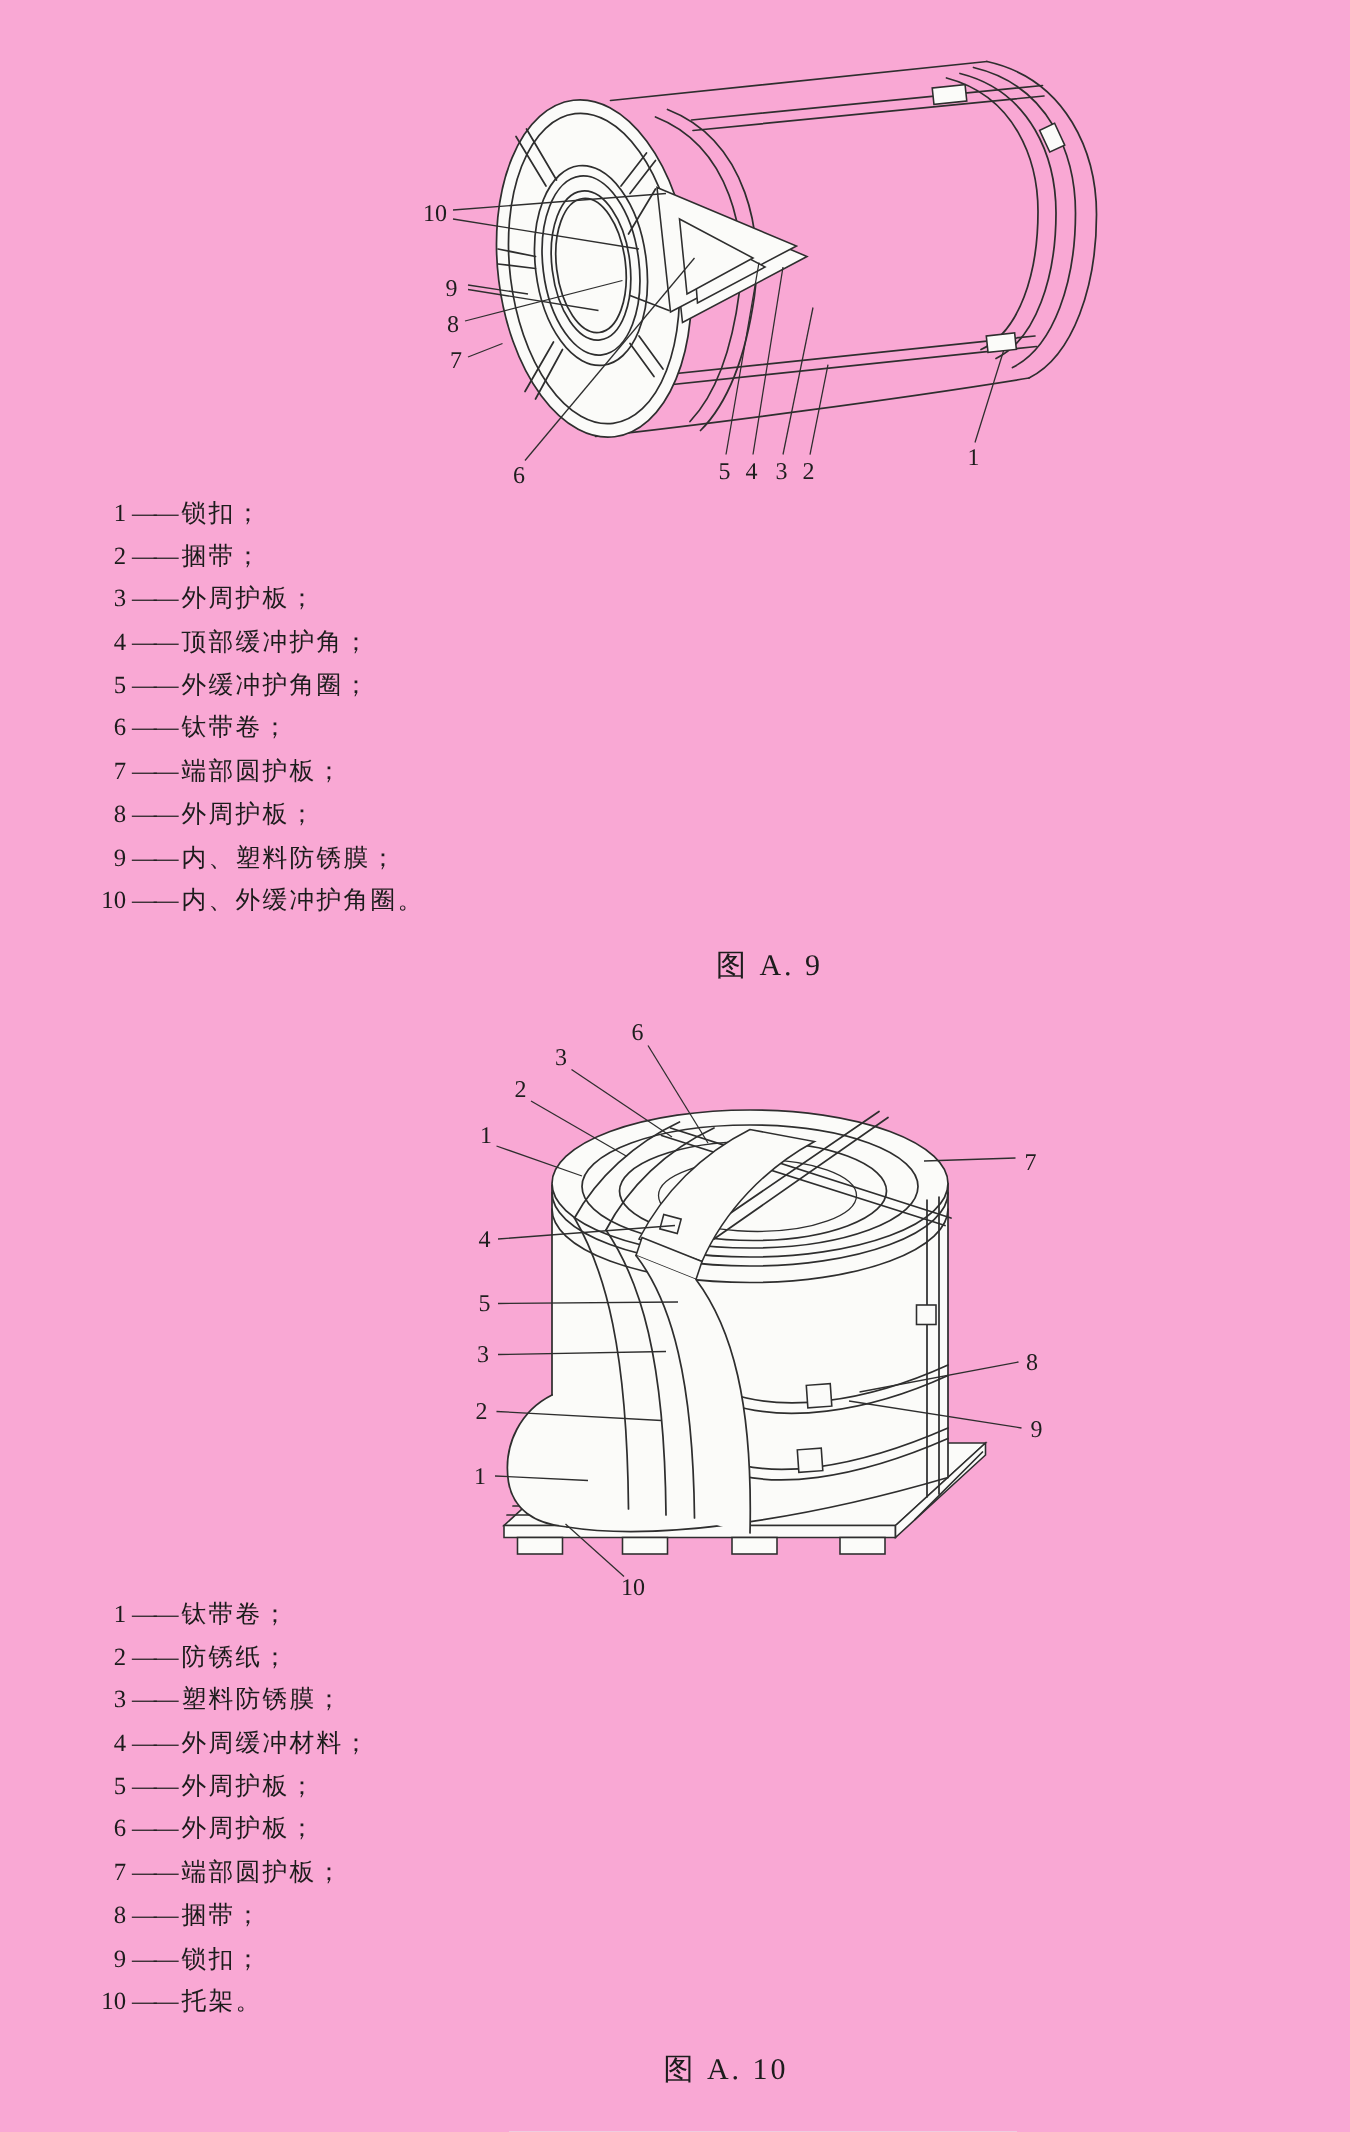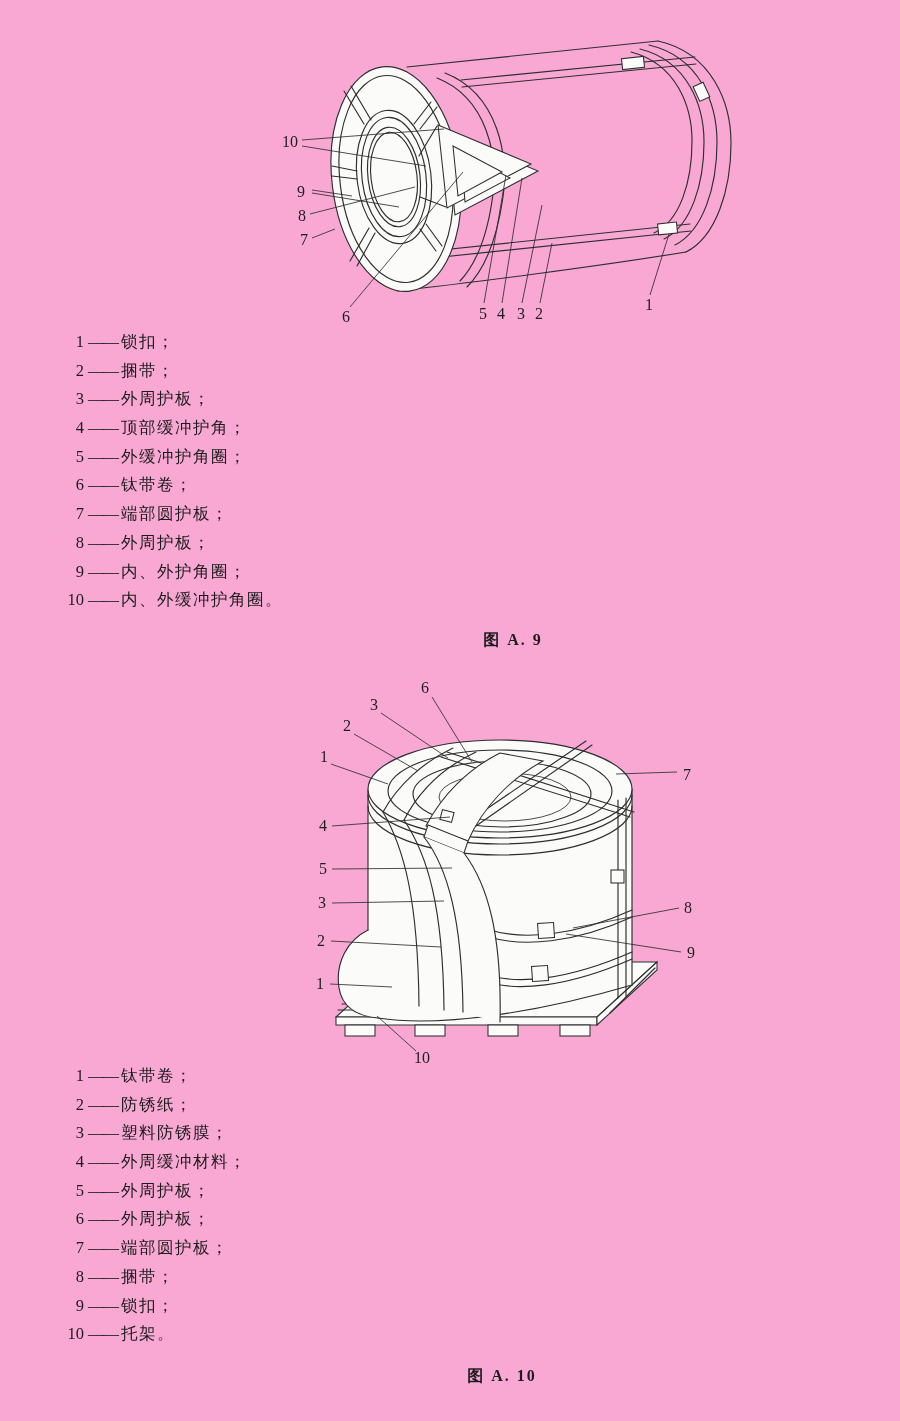--- a/index.html
+++ b/index.html
@@ -9,21 +9,21 @@
   svg .ln{stroke:#2e2e2e;stroke-width:1.15;fill:none;stroke-linecap:round;stroke-linejoin:round;}
   svg .th{stroke:#2e2e2e;stroke-width:.85;fill:none;}
   svg .fl{fill:#fbfbf9;}
   svg .bk{fill:#fbfbf9;stroke:#2e2e2e;stroke-width:1.05;}
   svg text{font-family:"Liberation Serif","DejaVu Serif",serif;font-size:16px;fill:#1e1e1e;}
   .legend{position:absolute;left:62px;}
   .lrow{display:flex;align-items:baseline;height:28.7px;line-height:28.7px;font-size:16.5px;}
   .lnum{display:inline-block;width:22px;text-align:right;letter-spacing:0;}
   .ldash{display:inline-block;margin:0 4px 0 4px;letter-spacing:-2px;}
   .ltext{letter-spacing:1.5px;text-align:center;}
-  .caption{position:absolute;transform:translateX(-50%);font-weight:bold;font-size:16px;letter-spacing:2px;white-space:nowrap;}
+  .caption{position:absolute;transform:translateX(-50%);font-weight:normal;font-size:20px;letter-spacing:2px;white-space:nowrap;}
 </style>
 </head>
 <body>
 
 <div class="page">
 
   <svg style="left:265px;top:0px;" width="490" height="340" viewBox="265 0 490 340">
     <g>
 
       <path class="ln" d="M 407,67 L 658,41"></path>
@@ -129,21 +129,21 @@
         <span class="ltext">端部圆护板；</span>
       </div>
     <div class="lrow">
         <span class="lnum">8</span>
         <span class="ldash">——</span>
         <span class="ltext">外周护板；</span>
       </div>
     <div class="lrow">
         <span class="lnum">9</span>
         <span class="ldash">——</span>
-        <span class="ltext">内、外护角圈；</span>
+        <span class="ltext">内、塑料防锈膜；</span>
       </div>
     <div class="lrow">
         <span class="lnum">10</span>
         <span class="ldash">——</span>
         <span class="ltext">内、外缓冲护角圈。</span>
       </div>
   </div>
 
   <div class="caption" style="left:513px;top:630px;">图 A. 9</div>
 
@@ -276,15 +276,15 @@
         <span class="ldash">——</span>
         <span class="ltext">锁扣；</span>
       </div>
     <div class="lrow">
         <span class="lnum">10</span>
         <span class="ldash">——</span>
         <span class="ltext">托架。</span>
       </div>
   </div>
 
-  <div class="caption" style="left:502px;top:1366px;">图 A. 10</div>
+  <div class="caption" style="left:484px;top:1366px;">图 A. 10</div>
 
 </div>
 
 </body></html>

